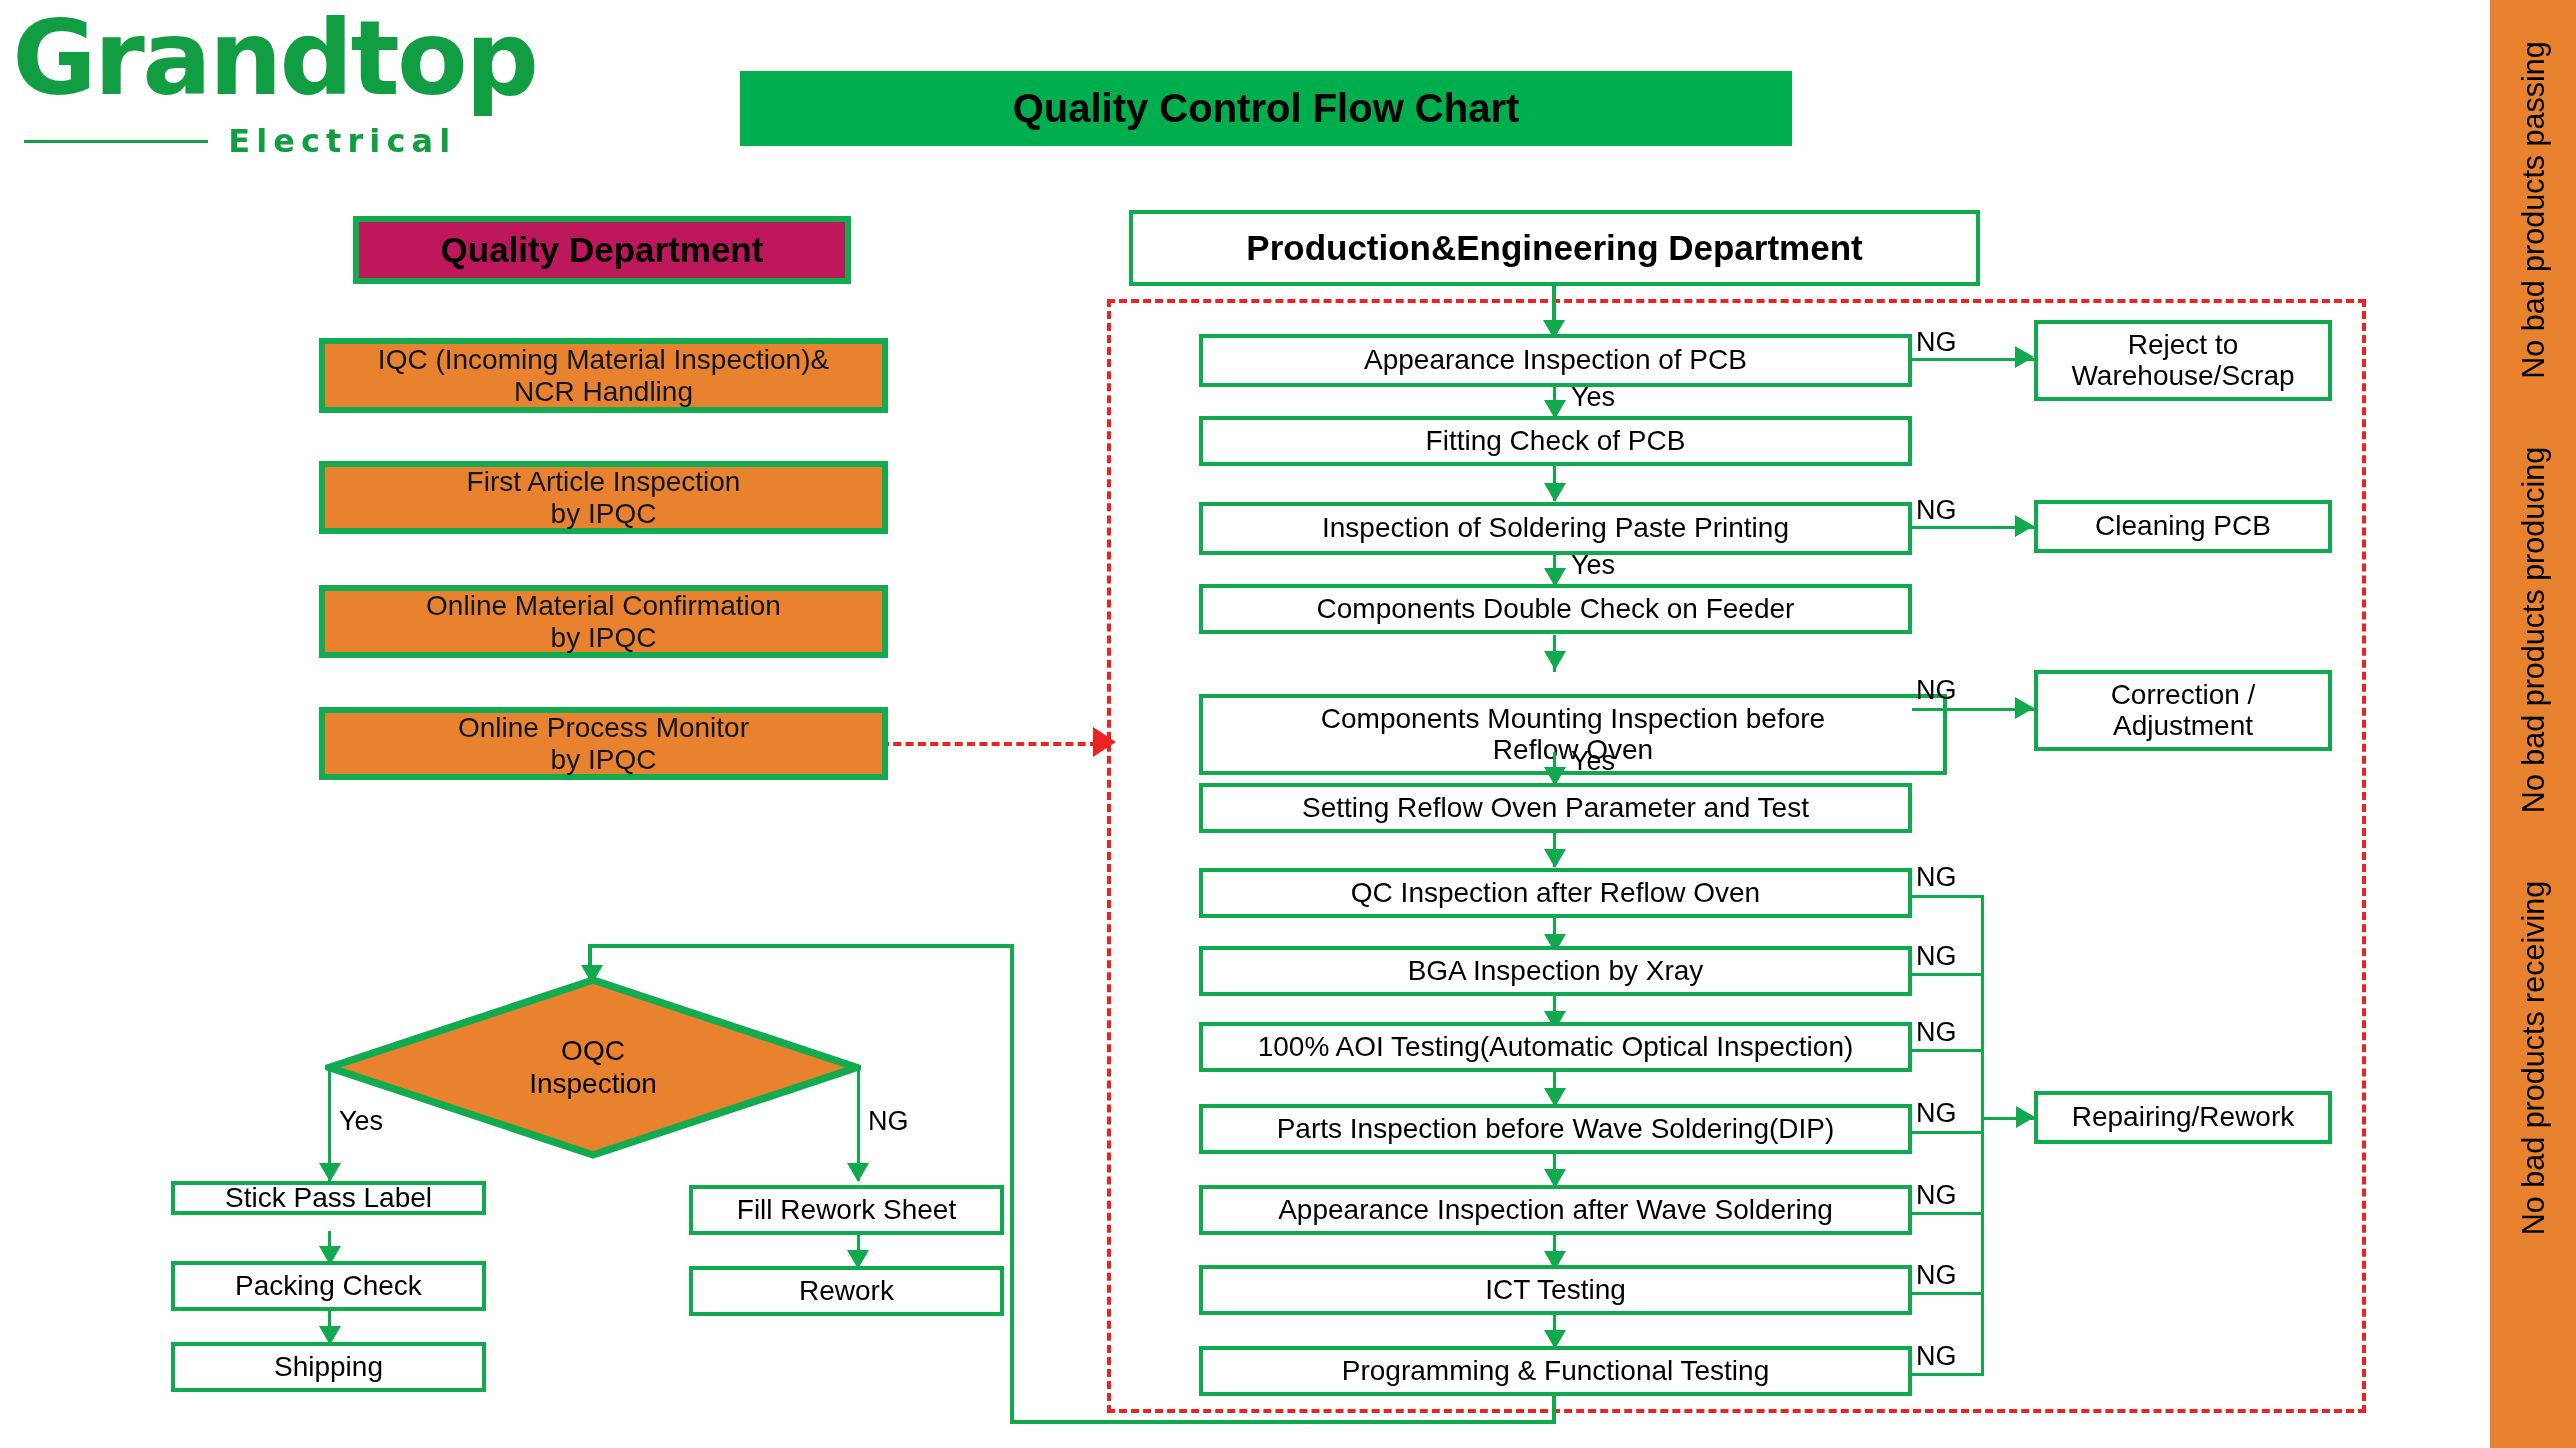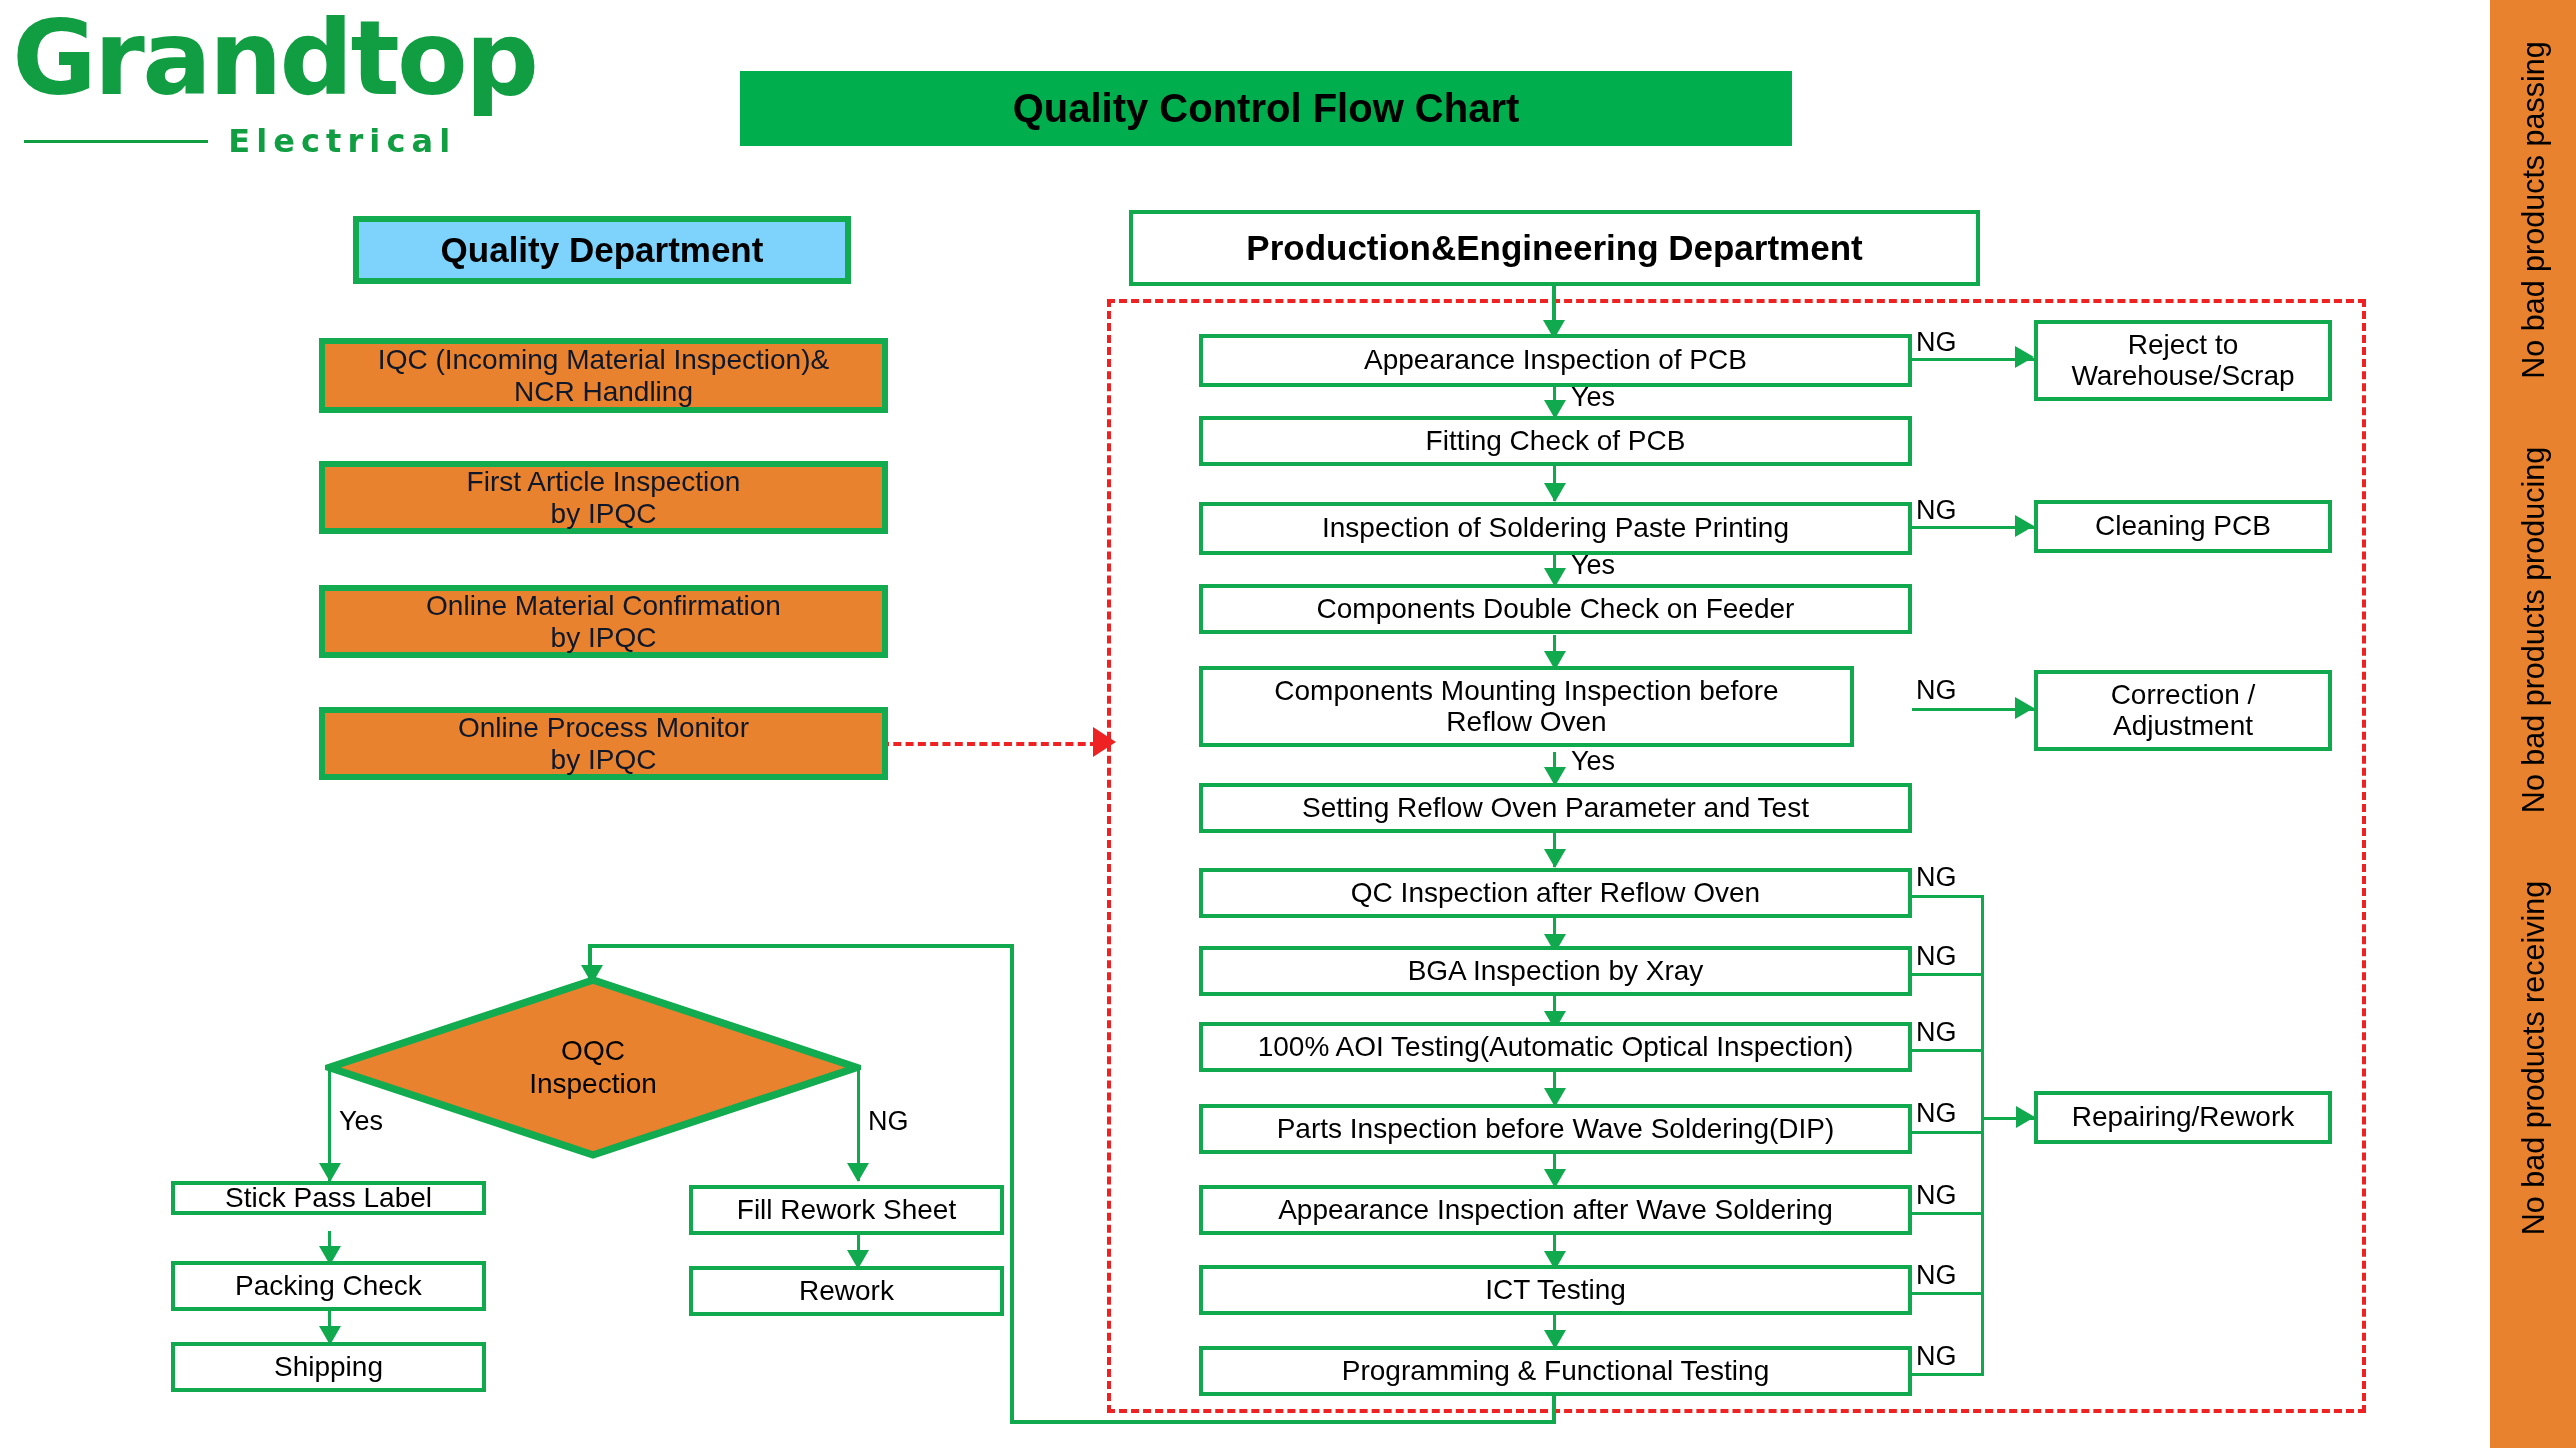--- a/index.html
+++ b/index.html
@@ -66,21 +66,21 @@
     color:#0f172a;
     font-size:28px;
     line-height:1.12;
     font-family:"Liberation Sans", sans-serif;
   }
   .hdr-bold { font-weight:bold; font-size:35px; }
 
   
   #qdept {
     left:353px; top:216px; width:498px; height:68px;
-    border:6.1px solid #12AB4F; background:#7dd3fc;
+    border:6.1px solid #12AB4F; background:#be185d;
   }
   #pdept {
     left:1129px; top:210px; width:851px; height:76px;
     border:4.7px solid #10A94E; background:#fff;
   }
 
   
   #dashed-region {
     position:absolute;
     left:1107px; top:299px; width:1259px; height:1114px;
@@ -232,21 +232,21 @@
   <div class="hline" style="left:1912px; top:526px; width:122px;"></div>
   <div class="arrow-right" style="left:2015px; top:515px;"></div>
   <div class="edge-label" style="left:1916px; top:495px;">NG</div>
 
   <div class="gbox" style="left:1199px; top:584px; width:713px; height:50px;">
     <span>Components Double Check on Feeder</span>
   </div>
   <div class="vline" style="left:1553px; top:635px; height:37px;"></div>
   <div class="arrow-down" style="left:1544px; top:651px;"></div>
 
-  <div class="gbox" style="left:1199px; top:666px; width:655px; height:81px;">
+  <div class="gbox" style="left:1199px; top:694px; width:748px; height:81px;">
     <span>
       <span>Components Mounting Inspection before</span><br>
       <span>Reflow Oven</span>
     </span>
   </div>
   <div class="vline" style="left:1553px; top:752px; height:31px;"></div>
   <div class="arrow-down" style="left:1544px; top:767px;"></div>
   <div class="edge-label" style="left:1571px; top:746px;">Yes</div>
 
   <div class="hline" style="left:1912px; top:708px; width:122px;"></div>

